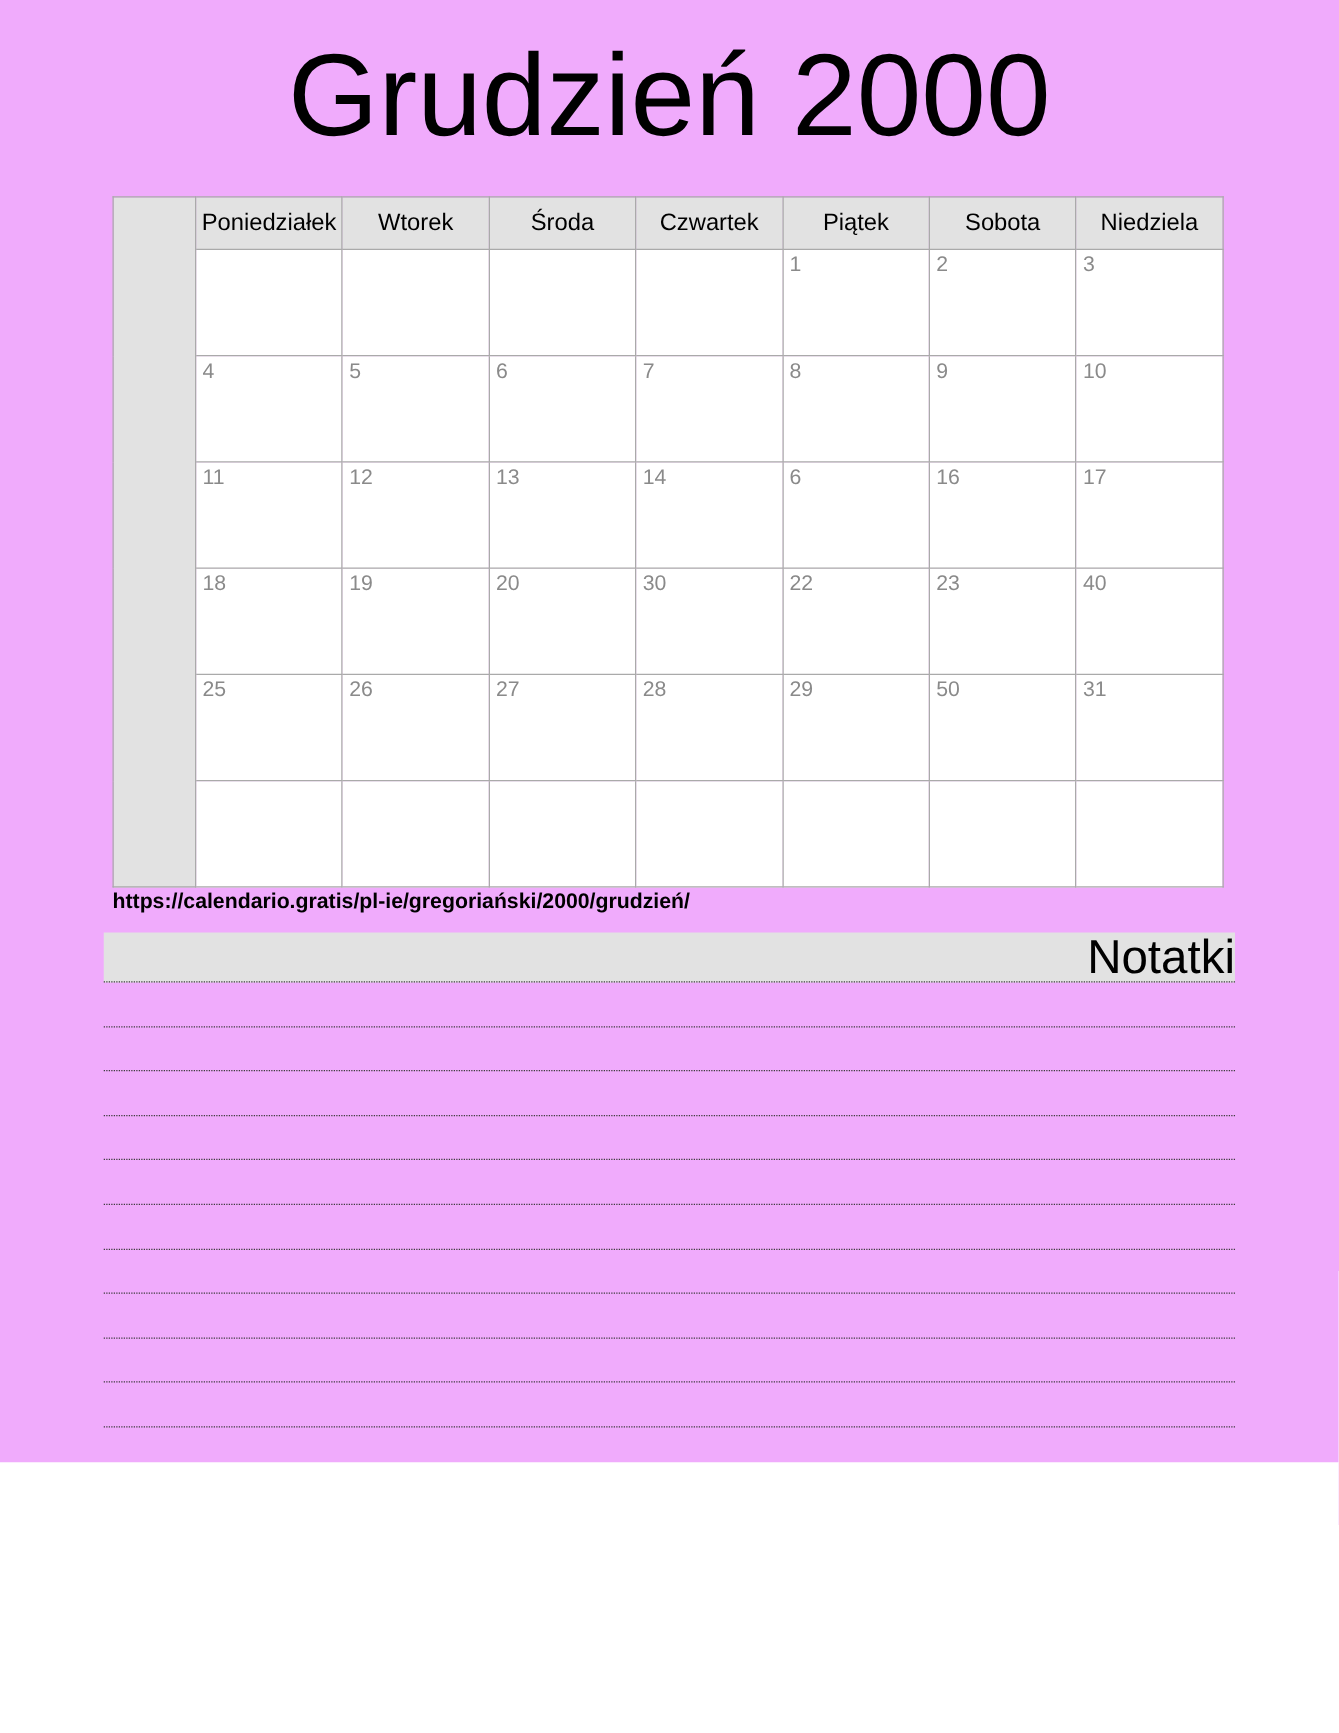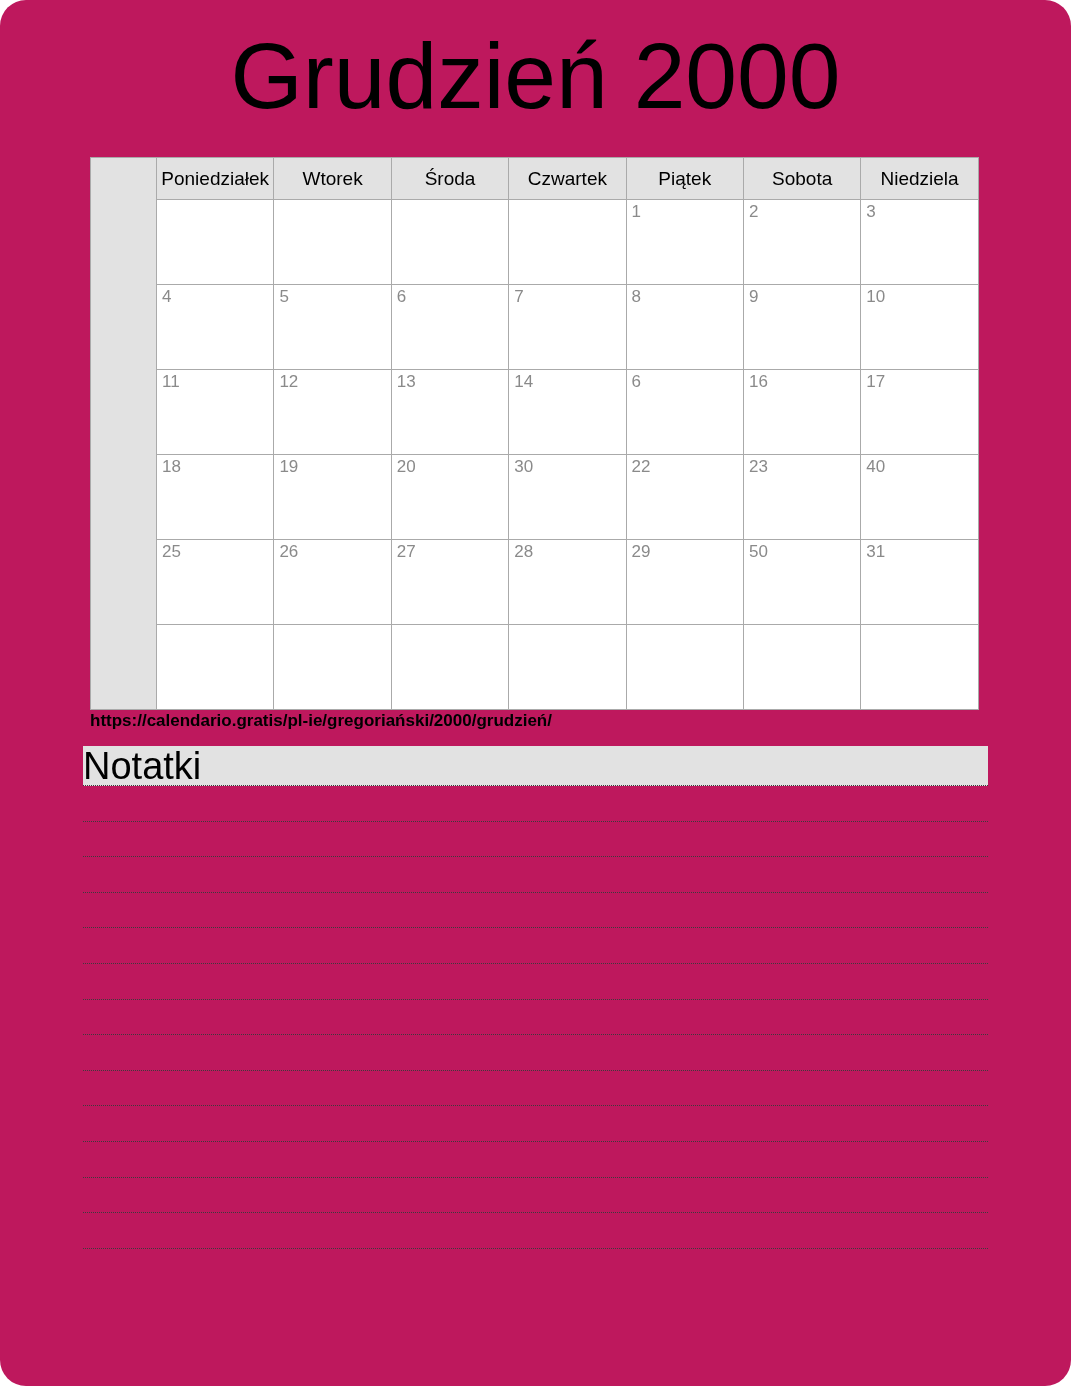--- a/index.html
+++ b/index.html
@@ -1,24 +1,23 @@
 <!DOCTYPE html>
 <html lang="pl"><head>
 <meta charset="utf-8">
 <style>
   * { margin: 0; padding: 0; box-sizing: border-box; }
   html, body { background: #fff; }
   body { font-family: "Liberation Sans", sans-serif; }
   .page {
     position: relative;
     width: 1071px;
-    height: 1386px;
-    background: #be185d;
+    height: 1170px;
+    background: #f0abfc;
     overflow: hidden;
-    border-radius: 26px;
   }
   .page-title {
     position: absolute;
     top: 28px;
     left: 0;
     width: 1071px;
     text-align: center;
     font-size: 93px;
     font-weight: normal;
     color: #000;
@@ -71,21 +70,21 @@
   .notes {
     position: absolute;
     left: 83px;
     top: 746px;
     width: 905px;
   }
   .notes-header {
     height: 40px;
     background: #e2e2e2;
     border-bottom: 1px dotted #3c3c3c;
-    text-align: left;
+    text-align: right;
     font-size: 38px;
     line-height: 40px;
     color: #000;
     white-space: nowrap;
   }
   .note-line {
     height: 35.6px;
     border-bottom: 1px dotted #3c3c3c;
   }
 </style>

